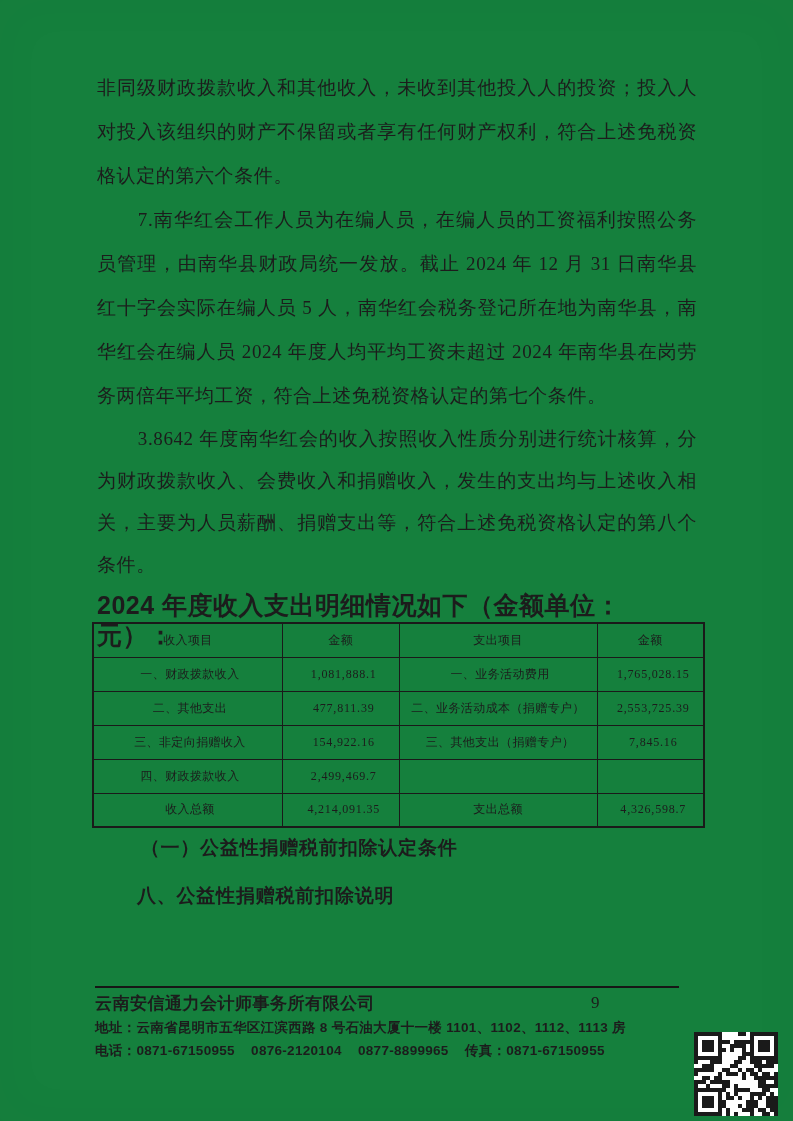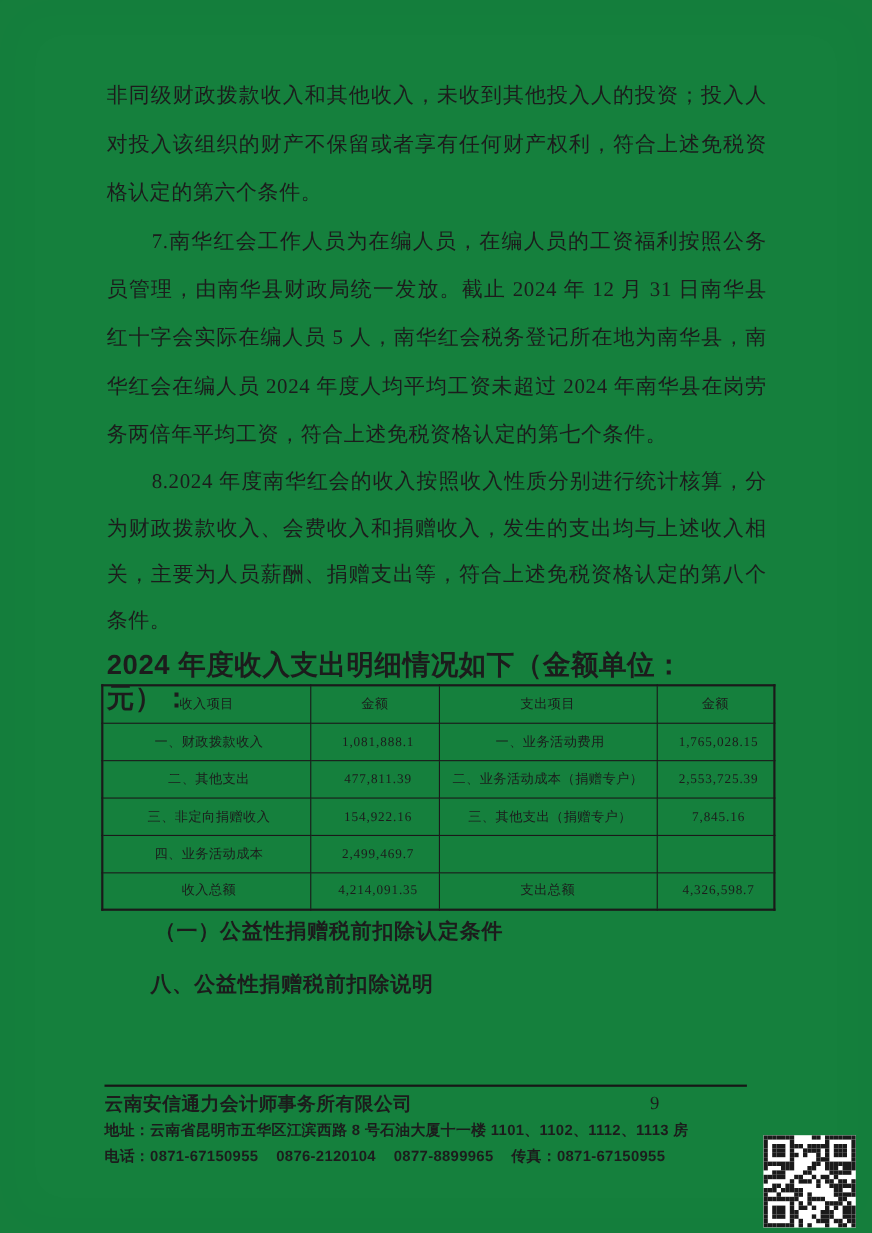--- a/index.html
+++ b/index.html
@@ -116,21 +116,21 @@
 <body>
 
 <div class="page">
 
   <div class="content">
 
     <p class="body-para">非同级财政拨款收入和其他收入，未收到其他投入人的投资；投入人对投入该组织的财产不保留或者享有任何财产权利，符合上述免税资格认定的第六个条件。</p>
 
     <p class="body-para indent">7.南华红会工作人员为在编人员，在编人员的工资福利按照公务员管理，由南华县财政局统一发放。截止 2024 年 12 月 31 日南华县红十字会实际在编人员 5 人，南华红会税务登记所在地为南华县，南华红会在编人员 2024 年度人均平均工资未超过 2024 年南华县在岗劳务两倍年平均工资，符合上述免税资格认定的第七个条件。</p>
 
-    <p class="body-para tight indent">8.2024 年度南华红会的收入按照收入性质分别进行统计核算，分为财政拨款收入、会费收入和捐赠收入，发生的支出均与上述收入相关，主要为人员薪酬、捐赠支出等，符合上述免税资格认定的第八个条件。</p>
+    <p class="body-para tight indent">3.8642 年度南华红会的收入按照收入性质分别进行统计核算，分为财政拨款收入、会费收入和捐赠收入，发生的支出均与上述收入相关，主要为人员薪酬、捐赠支出等，符合上述免税资格认定的第八个条件。</p>
 
     <div class="table-title">2024 年度收入支出明细情况如下（金额单位：元）：</div>
 
     <table class="fin">
       <colgroup>
         <col style="width:31%">
           <col style="width:19.1%">
           <col style="width:32.4%">
           <col style="width:17.5%">
       </colgroup>
@@ -153,21 +153,21 @@
         <td style="padding-left:8px">二、业务活动成本（捐赠专户）</td>
         <td class="money">2,553,725.39</td>
       </tr>
       <tr>
         <td>三、非定向捐赠收入</td>
         <td class="money">154,922.16</td>
         <td>三、其他支出（捐赠专户）</td>
         <td class="money">7,845.16</td>
       </tr>
       <tr>
-        <td>四、业务活动成本</td>
+        <td>四、财政拨款收入</td>
         <td class="money">2,499,469.7</td>
         <td></td>
         <td></td>
       </tr>
       <tr>
         <td>收入总额</td>
         <td class="money">4,214,091.35</td>
         <td class="c">支出总额</td>
         <td class="money">4,326,598.7</td>
       </tr>

